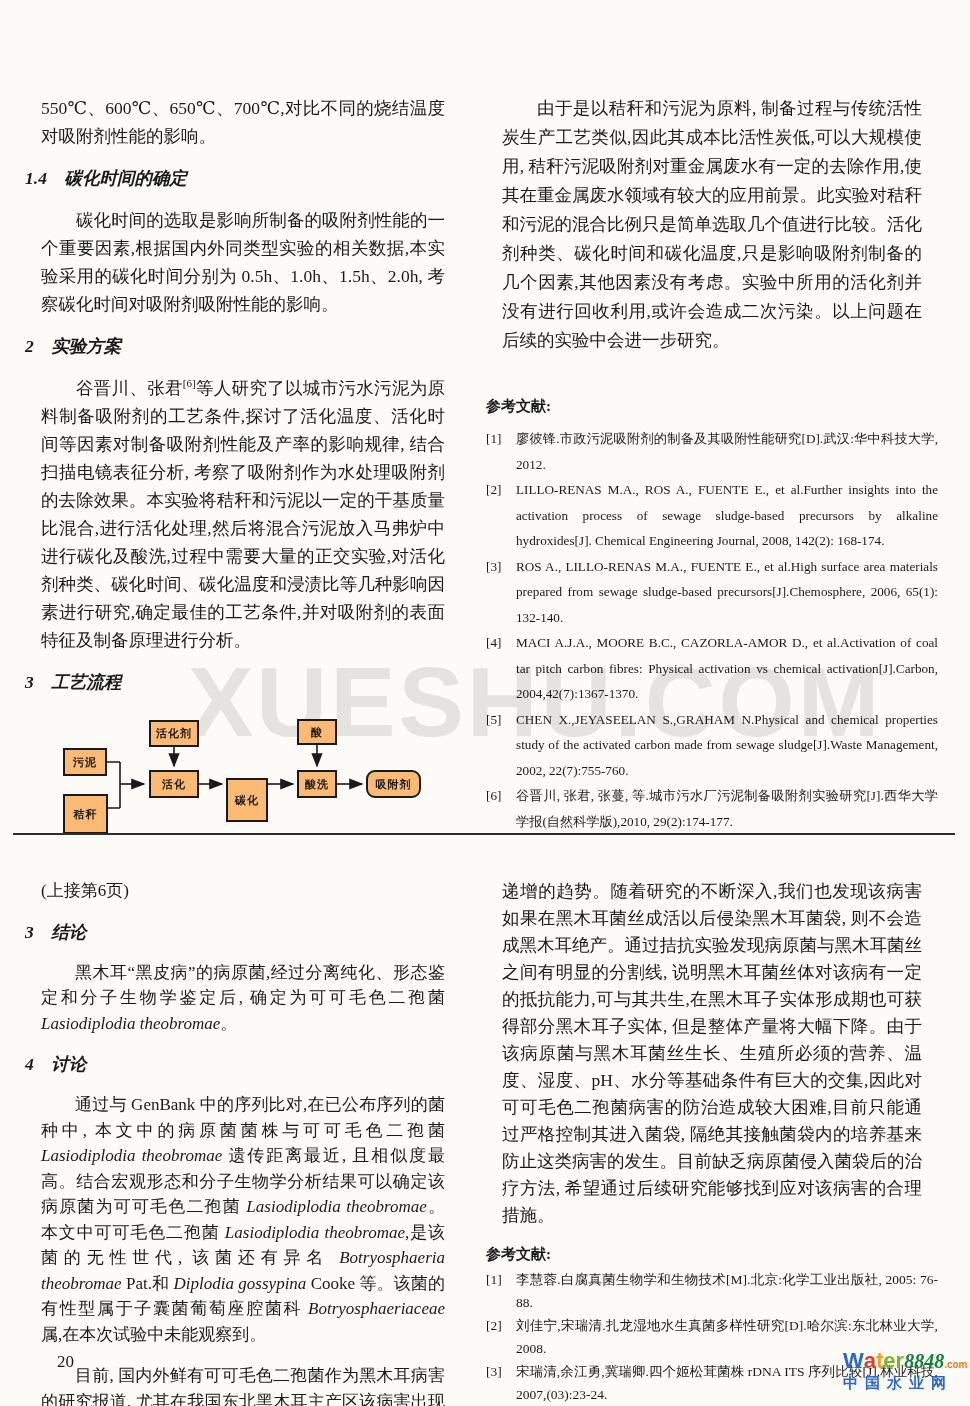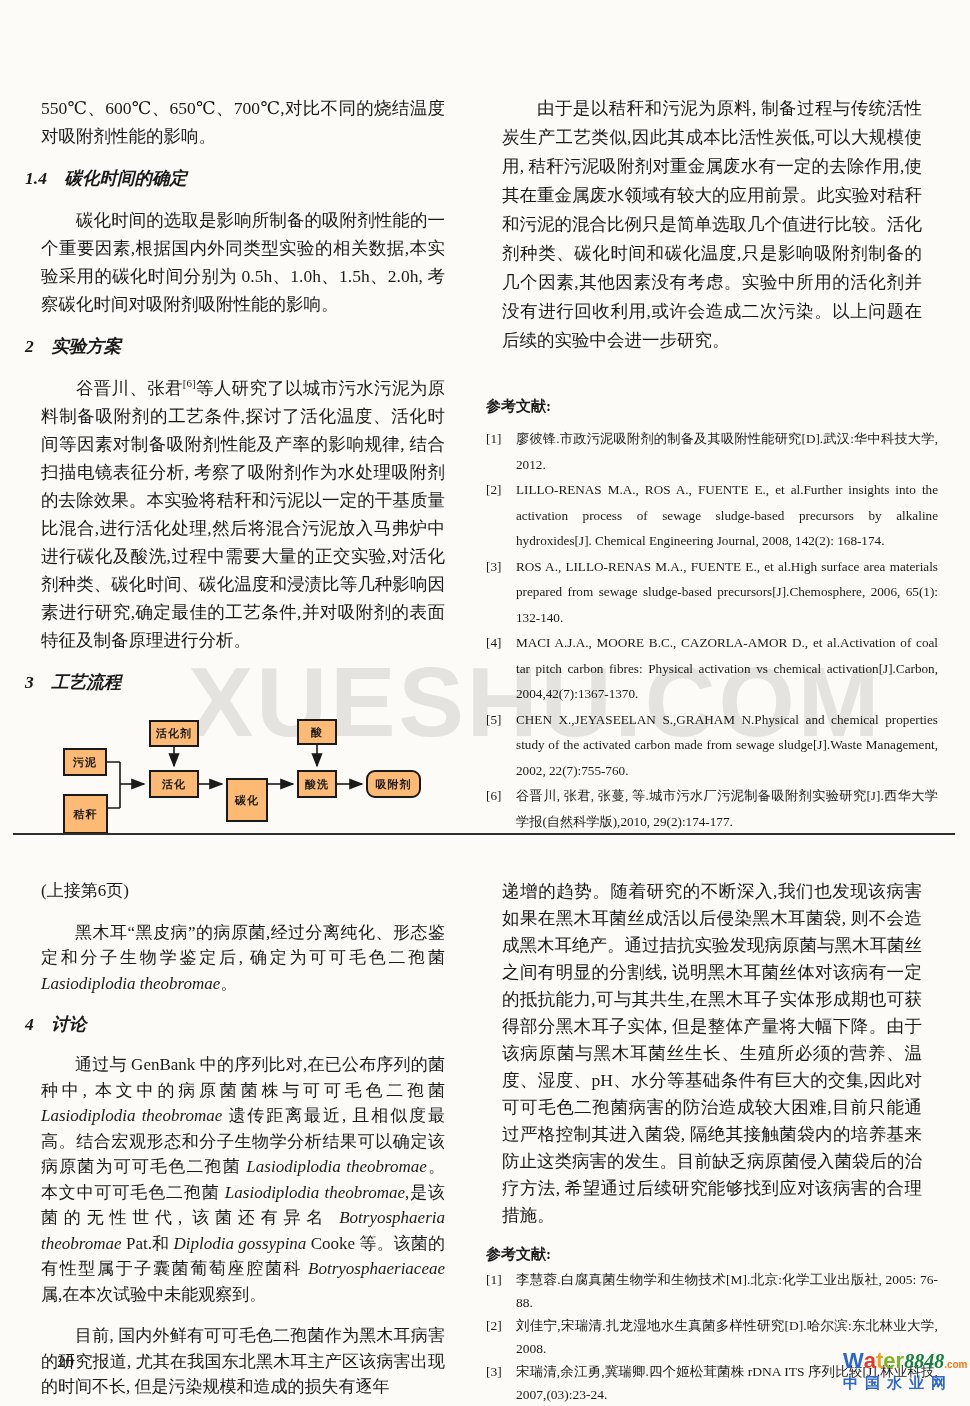--- a/index.html
+++ b/index.html
@@ -124,20 +124,21 @@
         <span class="ref-label">[6]</span>
         <span class="ref-text">谷晋川, 张君, 张蔓, 等.城市污水厂污泥制备吸附剂实验研究[J].西华大学学报(自然科学版),2010, 29(2):174-177.</span>
       </div>
     </div>
   </div>
 
   <div class="divider"></div>
 
   <div class="col bl">
     <p class="body">(上接第6页)</p>
+    <h3 class="h mt4">3　结论</h3>
     <p class="body indent mt4"><span>黑木耳“黑皮病”的病原菌,经过分离纯化、形态鉴定和分子生物学鉴定后, 确定为可可毛色二孢菌 </span><i>Lasiodiplodia theobromae</i><span>。</span></p>
     <h3 class="h mt2">4　讨论</h3>
     <p class="body indent mt2"><span>通过与 GenBank 中的序列比对,在已公布序列的菌种中, 本文中的病原菌菌株与可可毛色二孢菌 </span><i>Lasiodiplodia theobromae</i><span> 遗传距离最近, 且相似度最高。结合宏观形态和分子生物学分析结果可以确定该病原菌为可可毛色二孢菌 </span><i>Lasiodiplodia theobromae</i><span>。本文中可可毛色二孢菌 </span><i>Lasiodiplodia theobromae</i><span>,是该菌的无性世代, 该菌还有异名 </span><i>Botryosphaeria theobromae</i><span> Pat.和 </span><i>Diplodia gossypina</i><span> Cooke 等。该菌的有性型属于子囊菌葡萄座腔菌科 </span><i>Botryosphaeriaceae</i><span> 属,在本次试验中未能观察到。</span></p>
     <p class="body indent">目前, 国内外鲜有可可毛色二孢菌作为黑木耳病害的研究报道, 尤其在我国东北黑木耳主产区该病害出现的时间不长, 但是污染规模和造成的损失有逐年</p>
   </div>
 
   <div class="col br">
     <p class="body">递增的趋势。随着研究的不断深入,我们也发现该病害如果在黑木耳菌丝成活以后侵染黑木耳菌袋, 则不会造成黑木耳绝产。通过拮抗实验发现病原菌与黑木耳菌丝之间有明显的分割线, 说明黑木耳菌丝体对该病有一定的抵抗能力,可与其共生,在黑木耳子实体形成期也可获得部分黑木耳子实体, 但是整体产量将大幅下降。由于该病原菌与黑木耳菌丝生长、生殖所必须的营养、温度、湿度、pH、水分等基础条件有巨大的交集,因此对可可毛色二孢菌病害的防治造成较大困难,目前只能通过严格控制其进入菌袋, 隔绝其接触菌袋内的培养基来防止这类病害的发生。目前缺乏病原菌侵入菌袋后的治疗方法, 希望通过后续研究能够找到应对该病害的合理措施。</p>
     <div class="refs-title">参考文献:</div>
     <div class="reflist">

